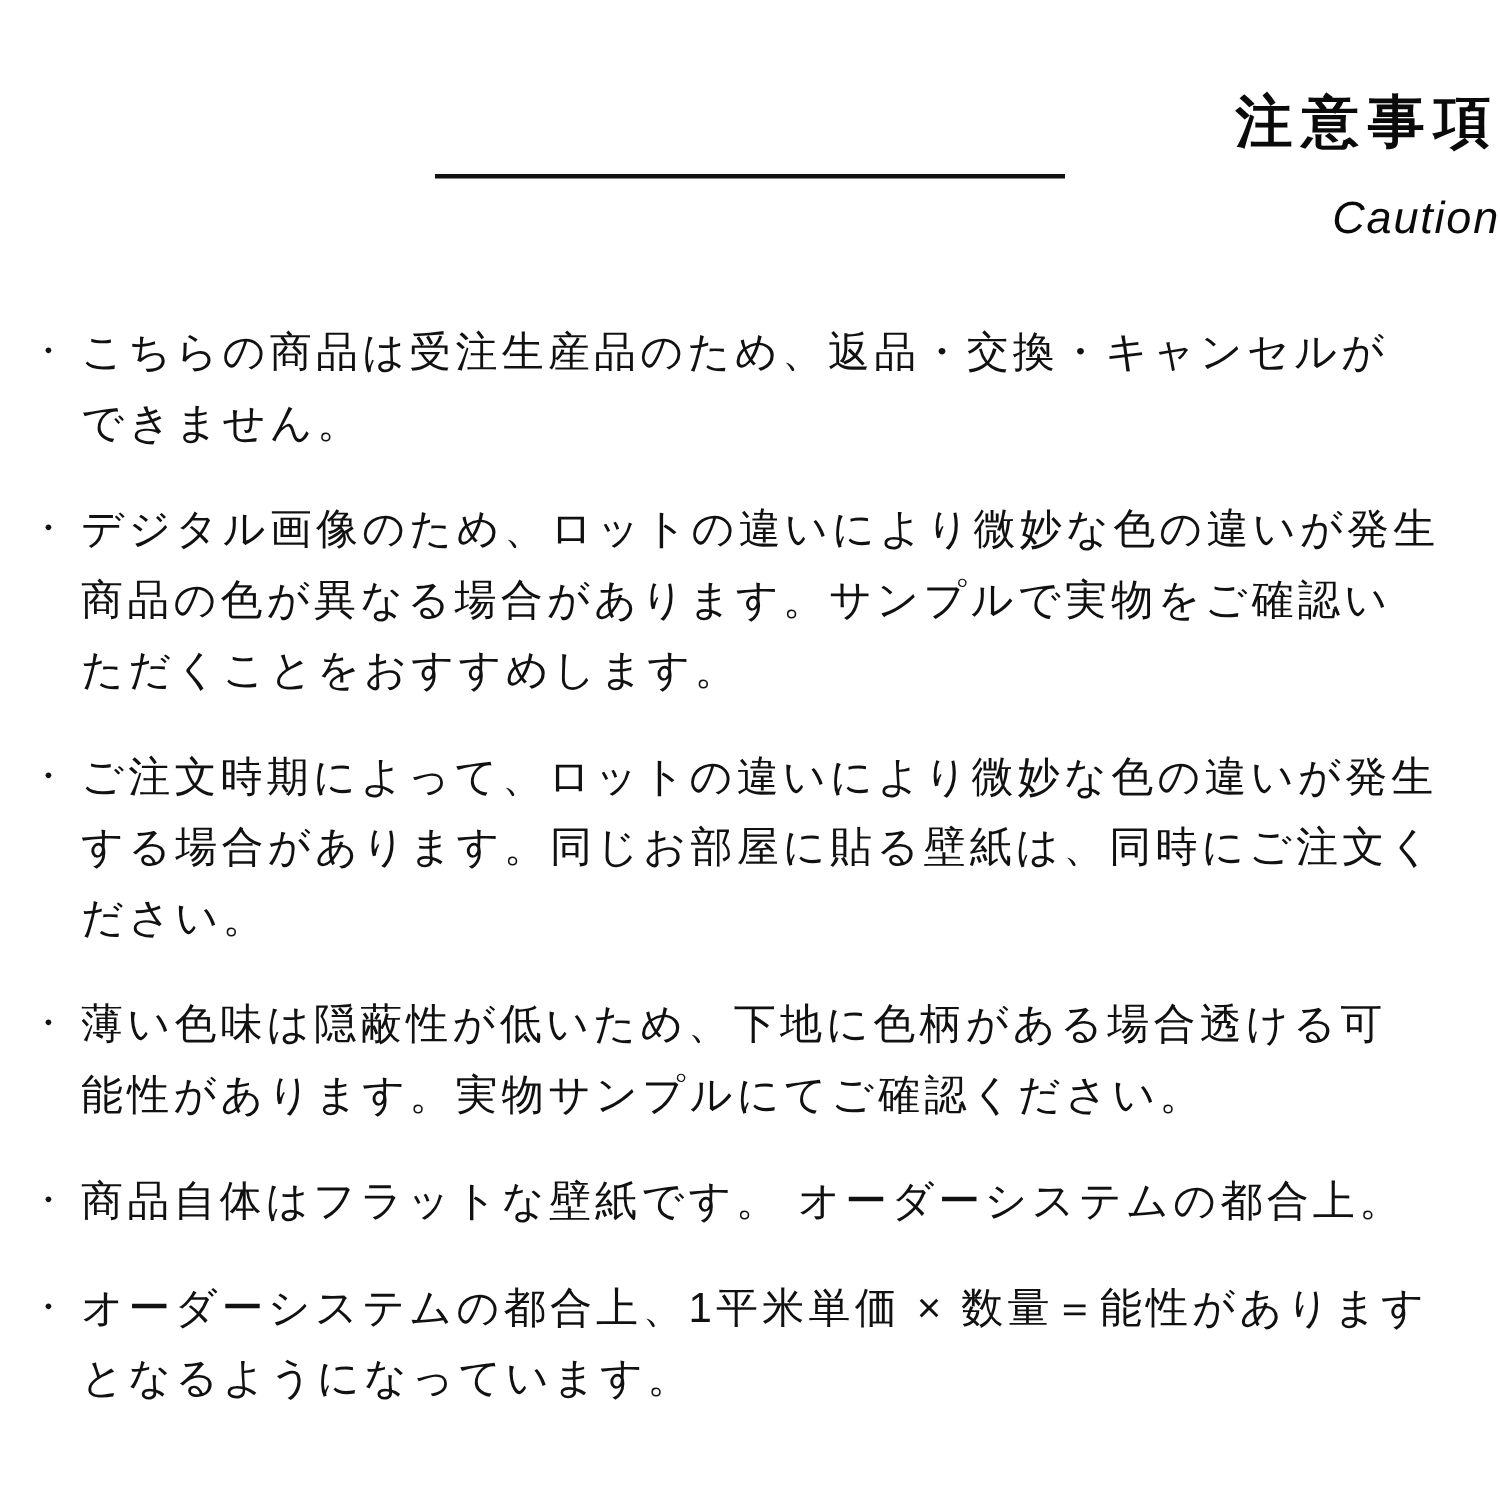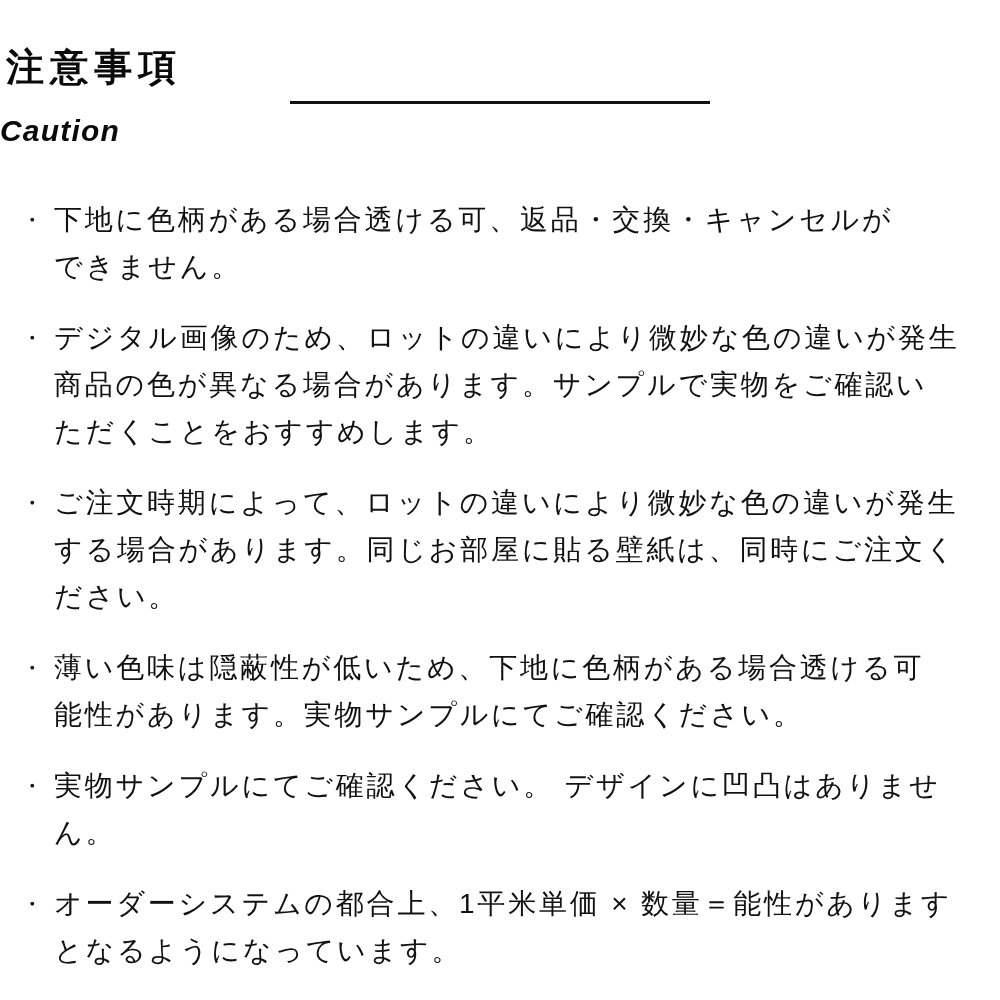--- a/index.html
+++ b/index.html
@@ -11,41 +11,41 @@
   }
   .page {
     position: relative;
     width: 1000px;
     height: 1000px;
     background: #ffffff;
     overflow: hidden;
     box-sizing: border-box;
   }
   .header {
-    text-align: left;
-    padding-top: 45px;
+    text-align: right;
+    padding-top: 60px;
   }
   .title {
     font-size: 38px;
     font-weight: 900;
     letter-spacing: 0.16em;
     text-indent: 0.16em;
     line-height: 1.2;
     color: #0a0a0a;
   }
   .divider {
     width: 420px;
     height: 3px;
     margin: 10px auto 7px auto;
     border: none;
   }
   .subtitle {
     font-size: 30px;
     font-style: italic;
-    font-weight: 700;
+    font-weight: 400;
     letter-spacing: 0.04em;
     line-height: 1.3;
     color: #0a0a0a;
   }
   .caution-list {
     padding: 46px 26px 0 20px;
     box-sizing: border-box;
   }
   .caution-item {
     display: flex;
@@ -74,21 +74,21 @@
   <div class="header">
     <div class="title">注意事項</div>
     <div class="divider" style="background: rgb(17, 17, 17);"></div>
     <div class="subtitle">Caution</div>
   </div>
 
   <div class="caution-list">
 
     <div class="caution-item">
       <span class="bullet">・</span>
-      <span class="text">下地に色柄がある場合透ける可、返品・交換・キャンセルが
+      <span class="text">こちらの商品は受注生産品のため、返品・交換・キャンセルが
 できません。</span>
     </div>
 
     <div class="caution-item">
       <span class="bullet">・</span>
       <span class="text">デジタル画像のため、ロットの違いにより微妙な色の違いが発生
 商品の色が異なる場合があります。サンプルで実物をご確認い
 ただくことをおすすめします。</span>
     </div>
 
@@ -100,21 +100,21 @@
     </div>
 
     <div class="caution-item">
       <span class="bullet">・</span>
       <span class="text">薄い色味は隠蔽性が低いため、下地に色柄がある場合透ける可
 能性があります。実物サンプルにてご確認ください。</span>
     </div>
 
     <div class="caution-item">
       <span class="bullet">・</span>
-      <span class="text">実物サンプルにてご確認ください。 デザインに凹凸はありません。</span>
+      <span class="text">商品自体はフラットな壁紙です。 オーダーシステムの都合上。</span>
     </div>
 
     <div class="caution-item">
       <span class="bullet">・</span>
       <span class="text">オーダーシステムの都合上、1平米単価 × 数量＝能性があります
 となるようになっています。</span>
     </div>
 
   </div>
 

